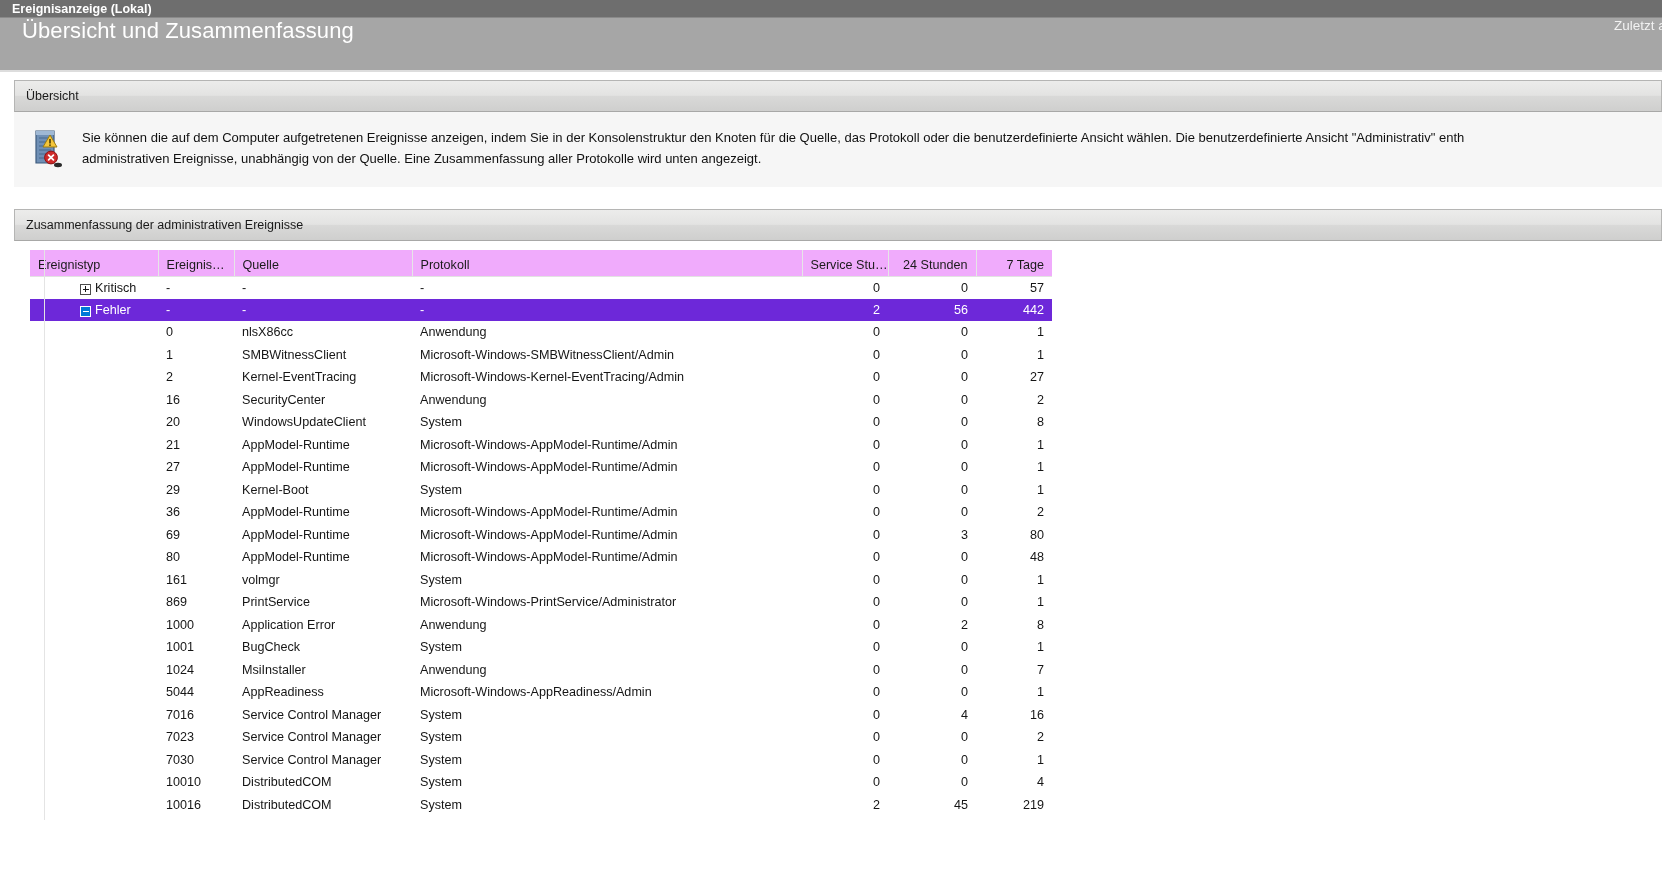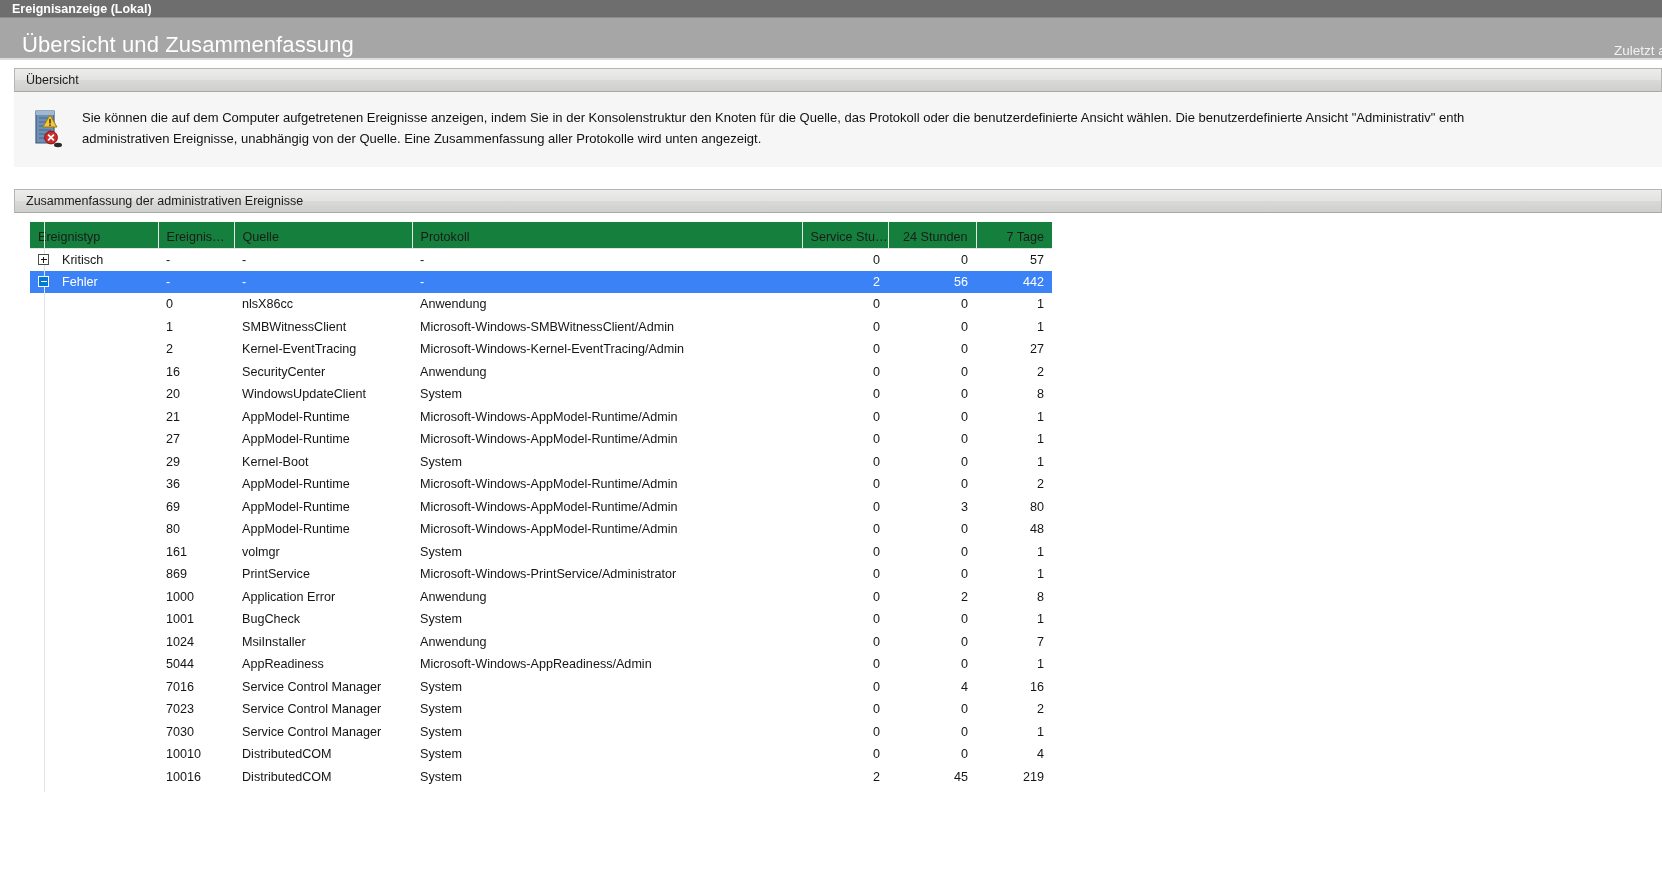--- a/index.html
+++ b/index.html
@@ -24,25 +24,25 @@
     font-weight: bold;
     display: flex;
     align-items: center;
     padding-left: 12px;
     box-sizing: border-box;
     border-bottom: 1px solid #8a8a8a;
   }
 
   
   #banner {
-    height: 42px;
+    height: 54px;
     background: #a6a6a6;
     color: #ffffff;
     display: flex;
-    align-items: flex-end;
+    align-items: flex-start;
     justify-content: space-between;
     box-sizing: border-box;
     padding: 0 0 0 22px;
     border-bottom: 2px solid #dddddd;
     overflow: hidden;
     gap: 16px;
   }
   #banner-title {
     font-size: 22px;
     font-weight: 400;
@@ -64,21 +64,21 @@
     box-sizing: border-box;
   }
 
   .panel {
     margin: 0 0 0 14px;
     width: 1648px;
     box-sizing: border-box;
   }
 
   .panel-header {
-    height: 24px;
+    height: 32px;
     box-sizing: border-box;
     background: linear-gradient(to bottom, #ececeb 0%, #e3e3e2 48%, #d9d9d8 50%, #cfcfce 100%);
     border: 1px solid #b5b5b4;
     border-bottom: 1px solid #a8a8a7;
     display: flex;
     align-items: center;
     padding-left: 11px;
     font-size: 12.5px;
     color: #1a1a1a;
   }
@@ -131,53 +131,54 @@
     table-layout: fixed;
     font-size: 12.6px;
     color: #151515;
   }
   table.grid thead th {
     font-weight: 400;
     text-align: left;
     padding: 5px 8px 4px 8px;
     border-bottom: 1px solid #e2e2e2;
     border-right: 1px solid #e6e6e6;
-    background: #15803d;
+    background: #f0abfc;
     white-space: nowrap;
     color: #1b1b1b;
     vertical-align: bottom;
     height: 26px;
     box-sizing: border-box;
   }
   table.grid thead th.num { text-align: right; }
   table.grid thead th:last-child { border-right: none; }
 
   table.grid tbody td {
     padding: 3px 8px;
     white-space: nowrap;
     height: 22.5px;
     box-sizing: border-box;
     overflow: hidden;
     text-overflow: ellipsis;
   }
   table.grid tbody td.num { text-align: right; }
 
   tr.selected td {
-    background: #3b82f6;
+    background: #6d28d9;
     color: #ffffff;
   }
 
   
   td.tree {
     padding-left: 8px;
   }
   .tree-inner {
     display: flex;
-    align-items: center;
-    gap: 13px;
+    align-items: flex-end;
+    gap: 4px;
+    margin-left: 42px;
   }
   .toggle {
     flex: 0 0 auto;
     width: 11px;
     height: 11px;
     border: 1px solid #4c4c4c;
     background: #ffffff;
     position: relative;
     box-sizing: border-box;
   }

